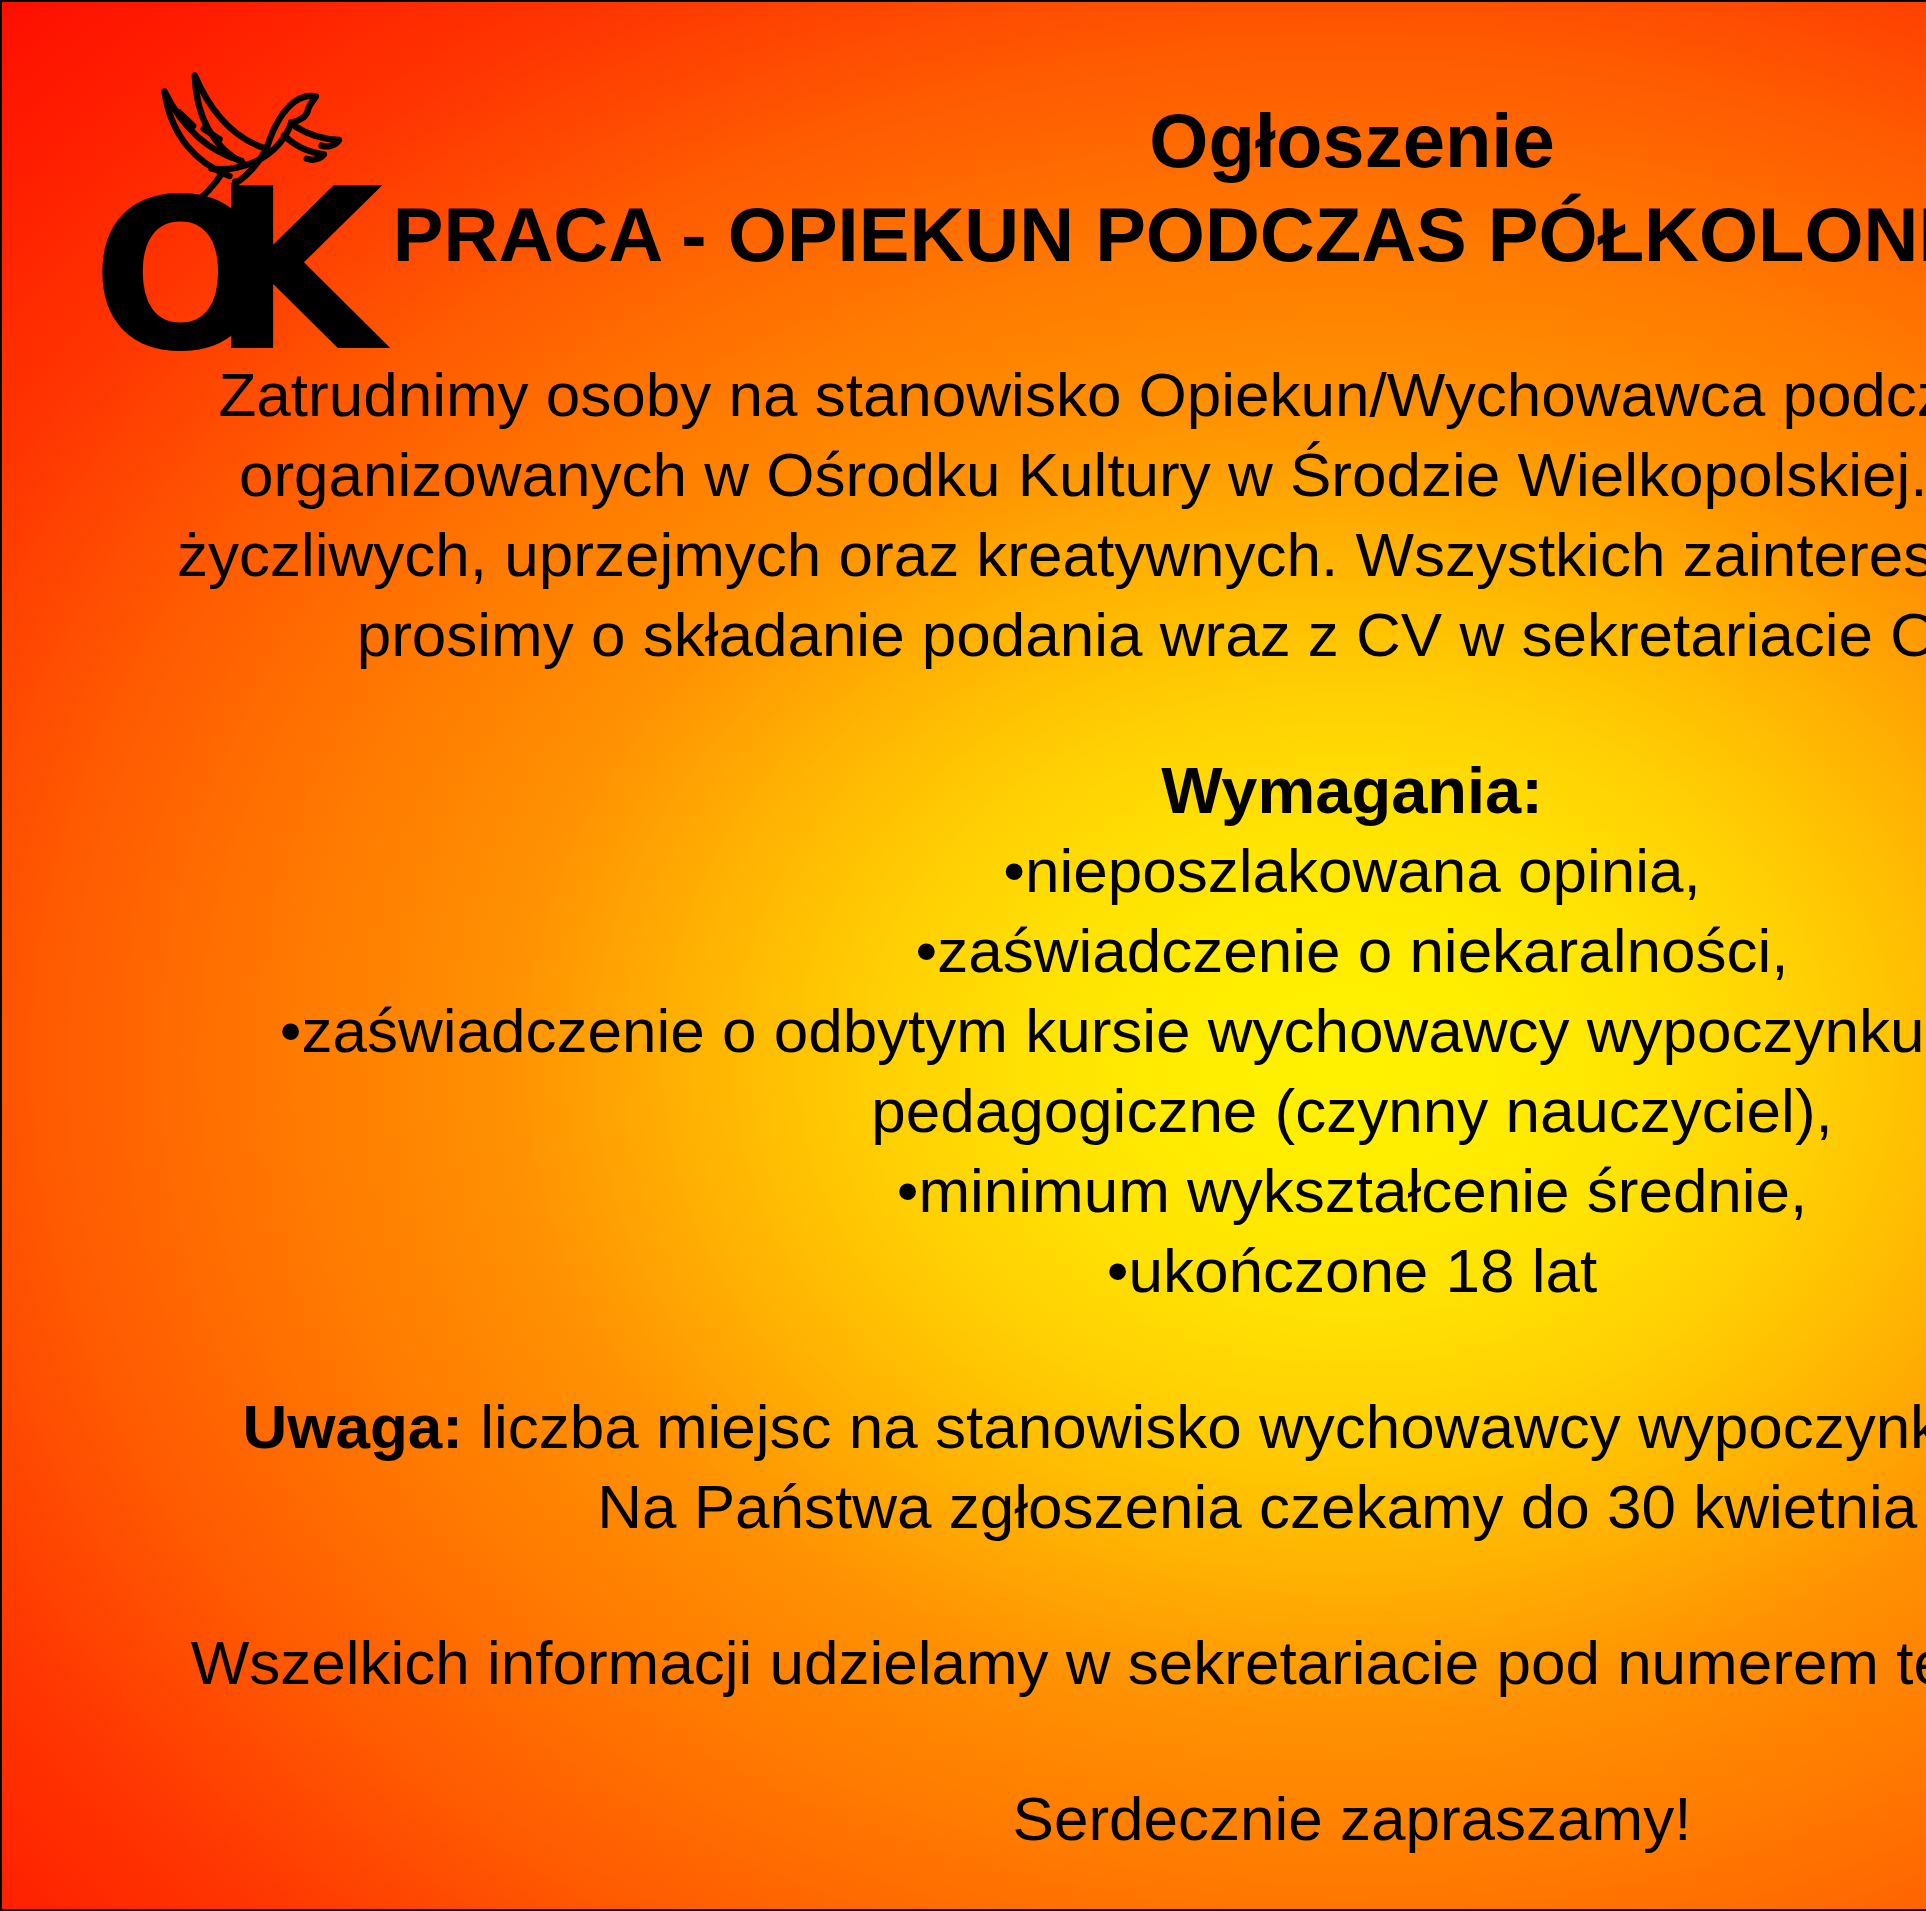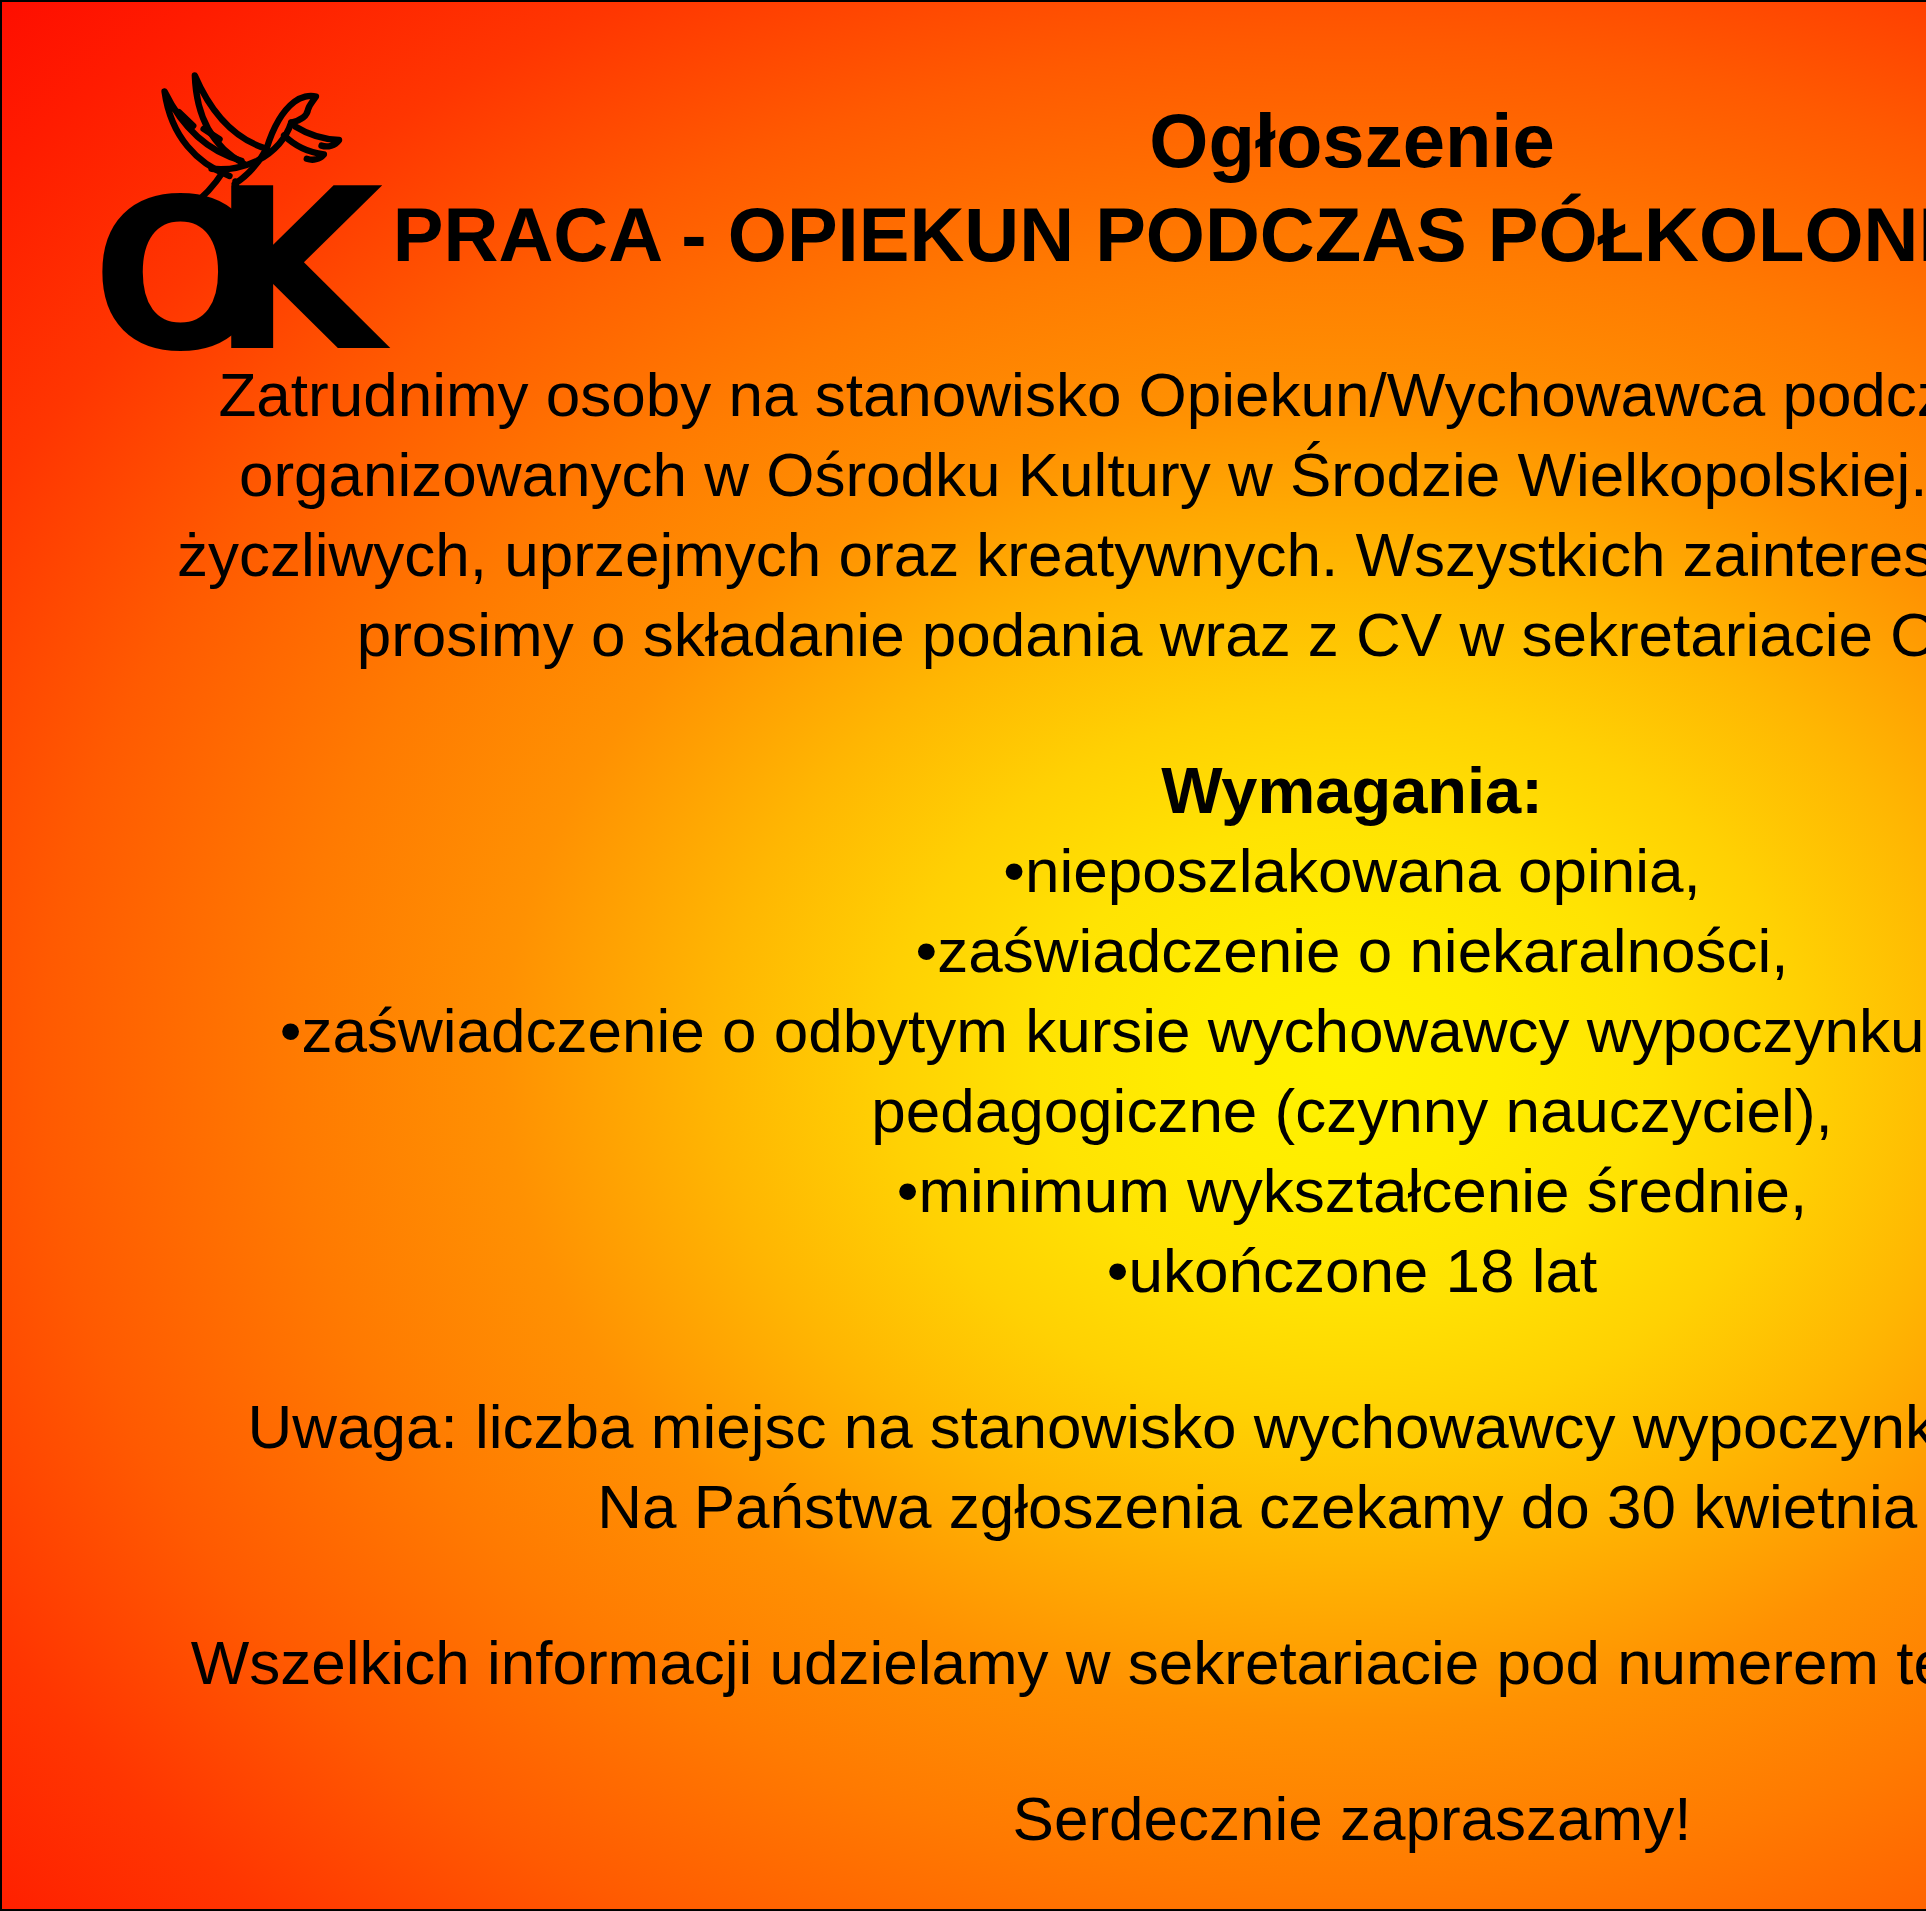--- a/index.html
+++ b/index.html
@@ -36,21 +36,21 @@
   }
   .line { font-size: 62px; line-height: 80px; white-space: nowrap; }
   h1, h2, h3 { margin: 0; font-weight: bold; white-space: nowrap; }
   h1 { font-size: 76px; line-height: 94px; }
   h2 { font-size: 76px; line-height: 94px; }
   .intro { margin-top: 73px; }
   h3 { font-size: 65px; line-height: 80px; margin-top: 76px; }
   .notice { margin-top: 76px; }
   .contact { margin-top: 76px; }
   .closing { margin-top: 76px; }
-  b { font-weight: normal; }
+  b { font-weight: bold; }
 </style>
 </head>
 <body>
 
 <div class="poster">
 
   <div class="logo">
     <svg class="pegasus" viewBox="0 0 620 540" xmlns="http://www.w3.org/2000/svg">
       <g fill="none" stroke="#000000" stroke-width="16" stroke-linecap="round" stroke-linejoin="round">
 

